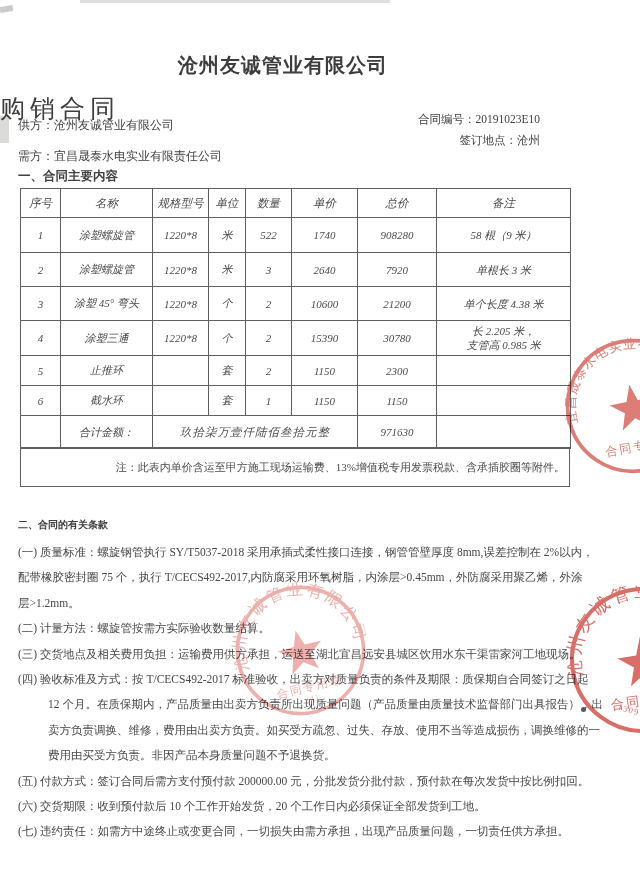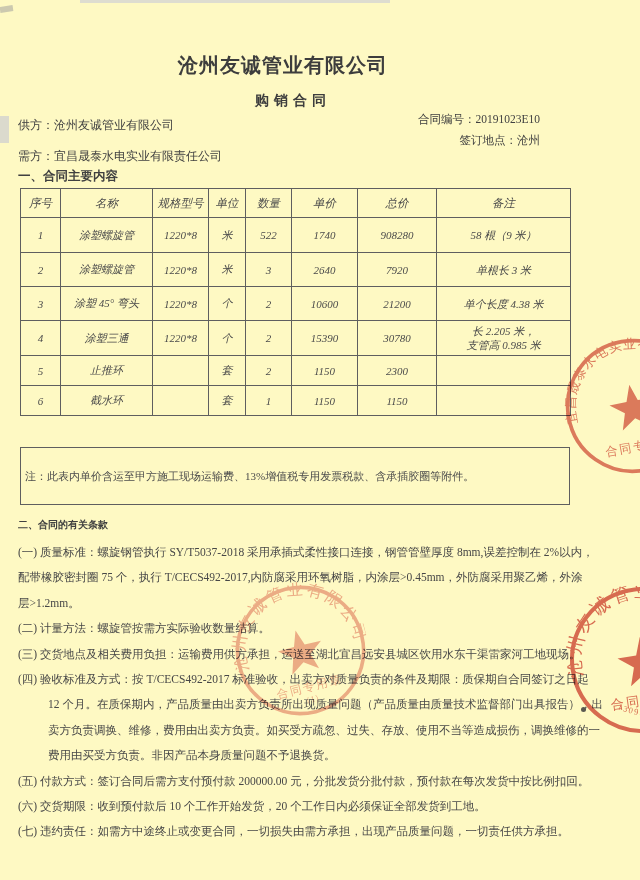--- a/index.html
+++ b/index.html
@@ -4,41 +4,41 @@
 <style>
   * { margin: 0; padding: 0; box-sizing: border-box; }
   html, body { width: 640px; height: 880px; }
   body {
     font-family: "Liberation Serif", "DejaVu Serif", serif;
     background: #e9e9e7;
   }
   .page {
     position: relative;
     width: 640px; height: 880px;
-    background: #fef9c3;
+    background: #ffffff;
     overflow: hidden;
     color: #404040;
   }
 
   
   .artifact { position: absolute; pointer-events: none; }
   .art-topline { left: 80px; top: 0; width: 310px; height: 3px; background: #d6d6d3; opacity: .8; }
   .art-corner { left: 0; top: 6px; width: 13px; height: 6px; background: #a2a29e; opacity: .55; transform: rotate(-8deg); }
   .art-leftbar { left: 0; top: 116px; width: 9px; height: 27px; background: #d2d2cf; opacity: .8; }
   .art-dot { left: 581px; top: 707px; width: 5px; height: 5px; background: #3c3c3c; border-radius: 50%; opacity: .85; }
 
   
   .company-title {
     position: absolute; left: 0; top: 52px; width: 566px;
     text-align: center; font-size: 20px; font-weight: 600;
     letter-spacing: 1px; color: #3d3d3d;
   }
   .doc-title {
     position: absolute; left: 0; top: 92px; width: 586px;
-    text-align: center; font-size: 14px; font-weight: 700;
+    font-size: 25px; font-weight: 400;
     letter-spacing: 5px; color: #3d3d3d;
   }
   .info-left-1 { position: absolute; left: 18px; top: 117px; font-size: 12px; }
   .info-left-2 { position: absolute; left: 18px; top: 148px; font-size: 12px; }
   .info-right   { position: absolute; left: 418px; top: 109px; font-size: 11.5px; line-height: 21px; text-align: right; }
   .sec1-heading { position: absolute; left: 18px; top: 168px; font-size: 12.5px; font-weight: 600; text-align: right; }
 
   
   .items-table {
     position: absolute; left: 20px; top: 188px; width: 550px;
@@ -55,23 +55,23 @@
   .items-table tr:nth-child(4) { height: 34px; }
   .items-table tr:nth-child(5) { height: 35px; }
   .items-table tr:nth-child(6) { height: 30px; }
   .items-table tr:nth-child(7) { height: 30px; }
   .items-table tr:nth-child(8) { height: 33px; }
   .items-table th { font-size: 11.5px; }
   .cell-note { white-space: pre-line; line-height: 14px; }
   .total-words { font-size: 11.5px; letter-spacing: 1px; }
 
   .note-box {
-    position: absolute; left: 20px; top: 447px; width: 550px; height: 58px;
+    position: absolute; left: 20px; top: 447px; width: 550px; height: 40px;
     border: 1px solid #5f5f5f; display: flex; align-items: center;
-    padding: 0 4px; font-size: 11px; color: #4b4b4b;
+    padding: 0 4px; font-size: 11px; color: #4b4b4b; justify-content: flex-end;
   }
   .attachment-line { position: absolute; left: 18px; top: 494px; font-size: 11.5px; }
   .sec2-heading { position: absolute; left: 18px; top: 518px; font-size: 10px; font-weight: 700; }
 
   .clauses {
     position: absolute; left: 18px; top: 540px; width: 612px;
     font-size: 11.5px; line-height: 25.4px; color: #474747;
   }
   .clauses p { white-space: pre-wrap; margin: 0; }
   .clauses p.hang { padding-left: 30px; text-indent: -30px; }
@@ -179,20 +179,27 @@
     <tr>
       <td>6</td>
       <td>截水环</td>
       <td></td>
       <td>套</td>
       <td>1</td>
       <td>1150</td>
       <td>1150</td>
       <td class="cell-note"></td>
     </tr>
+    <tr>
+      <td></td>
+      <td>合计金额：</td>
+      <td class="total-words" colspan="4">玖拾柒万壹仟陆佰叁拾元整</td>
+      <td>971630</td>
+      <td></td>
+    </tr>
   </tbody>
     </table>
 
   <div class="note-box">
     <span>注：此表内单价含运至甲方施工现场运输费、13%增值税专用发票税款、含承插胶圈等附件。</span>
   </div>
 
   <div class="sec2-heading">二、合同的有关条款</div>
 
   <div class="clauses">

